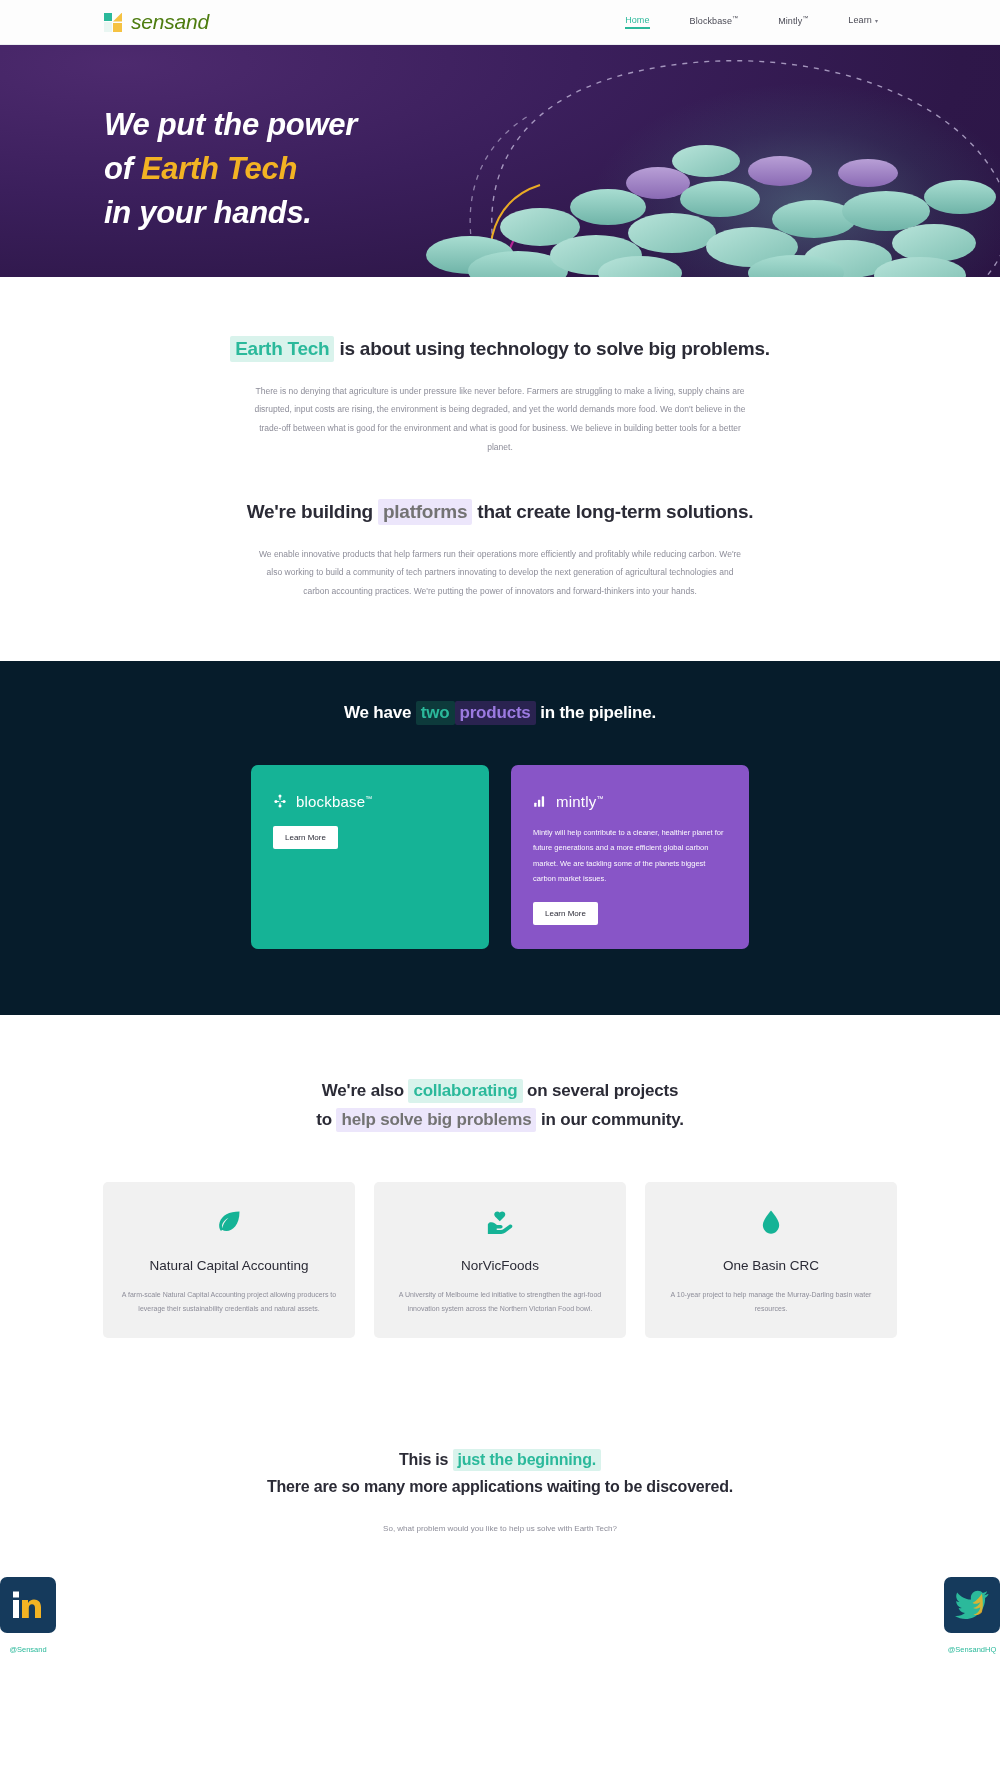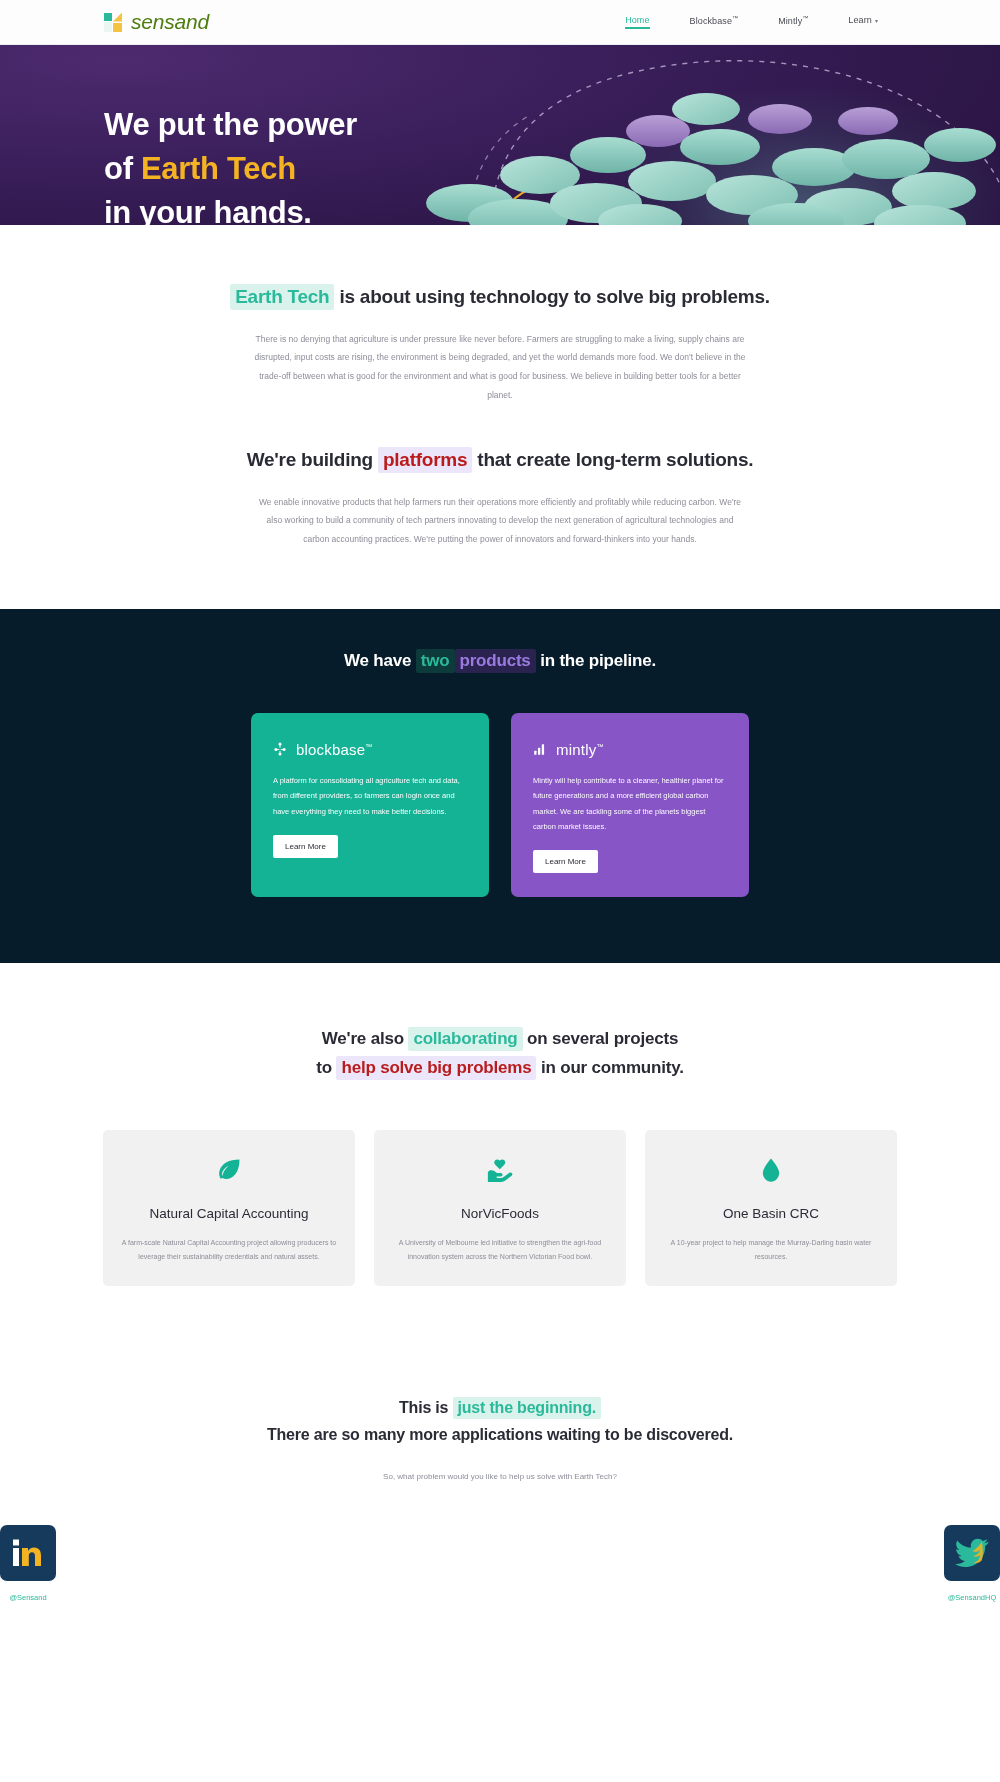--- a/index.html
+++ b/index.html
@@ -37,25 +37,26 @@
   .nav-link.active { color: #2bb99b; }
   .nav-link.active:after {
     content: ""; position: absolute; left: 0; right: 0; bottom: 0;
     height: 2px; background: #2bb99b;
   }
   .tm { font-size: 6px; vertical-align: super; }
   .caret { font-size: 6px; margin-left: 3px; color: #7a7a85; }
 
   
   .hero {
-    height: 180px;
+    height: 232px;
     position: relative;
     overflow: hidden;
     background:
       radial-gradient(120% 150% at 12% 8%, #4d2a6e 0%, #3b1f5c 38%, #2e1749 70%, #2a1443 100%);
+    font-style: italic;
   }
   .hero-orb {
     position: absolute; right: -40px; top: -30px; width: 620px; height: 330px;
     background: radial-gradient(48% 52% at 62% 58%, rgba(122,214,195,.30) 0%, rgba(80,170,160,.10) 45%, rgba(45,20,70,0) 72%);
   }
   .hero svg.arc { position: absolute; right: 0; top: 0; }
   .hero-inner { position: relative; padding: 58px 0 0 104px; }
   .hero h1 {
     font-size: 31px; line-height: 1.42; font-weight: 700;
     color: #ffffff; letter-spacing: -.3px;
@@ -68,21 +69,21 @@
   .section-light { background: #fff; padding: 58px 0 60px; }
   .center { text-align: center; }
   h2.lead {
     font-size: 19px; font-weight: 700; color: #2b2b36;
     letter-spacing: -.25px; line-height: 1.5;
   }
   .hl {
     padding: 2px 5px 3px; border-radius: 2px;
   }
   .hl-teal { background: #d9f3ec; color: #2bb99b; }
-  .hl-purple { background: #ece6fb; color: #b91c1c; }
+  .hl-purple { background: #ece6fb; color: #737373; }
   p.body {
     font-size: 8.5px; line-height: 2.2; color: #8d8d99;
     width: 492px; margin: 18px auto 0; text-align: center;
   }
   .gap-block { height: 42px; }
 
   
   .section-dark { background: #061c2b; padding: 42px 0 66px; }
   .section-dark h2 {
     font-size: 17px; font-weight: 700; color: #ffffff;
@@ -271,21 +272,20 @@
           <circle cx="5" cy="13" r="2.6"></circle>
           <circle cx="19" cy="13" r="2.6"></circle>
           <circle cx="12" cy="20.5" r="2.6"></circle>
           <rect x="11.2" y="5" width="1.6" height="5"></rect>
           <rect x="11.2" y="15" width="1.6" height="4"></rect>
           <rect x="6.6" y="12.2" width="4" height="1.6"></rect>
           <rect x="13.4" y="12.2" width="4" height="1.6"></rect>
         </svg>
         <span class="card-title"><span>blockbase</span><span class="tm">™</span></span>
       </div>
-      <div class="card-body">A platform for consolidating all agriculture tech and data, from different providers, so farmers can login once and have everything they need to make better decisions.</div>
       <button class="card-btn">Learn More</button>
     </div>
 
     <div class="card purple">
       <div class="card-head">
         <svg class="icon-w" viewBox="0 0 24 24" fill="#ffffff">
           <rect x="2" y="15" width="4" height="7" rx="1"></rect>
           <rect x="8.5" y="10" width="4" height="12" rx="1"></rect>
           <rect x="15" y="4" width="4" height="18" rx="1"></rect>
         </svg>

